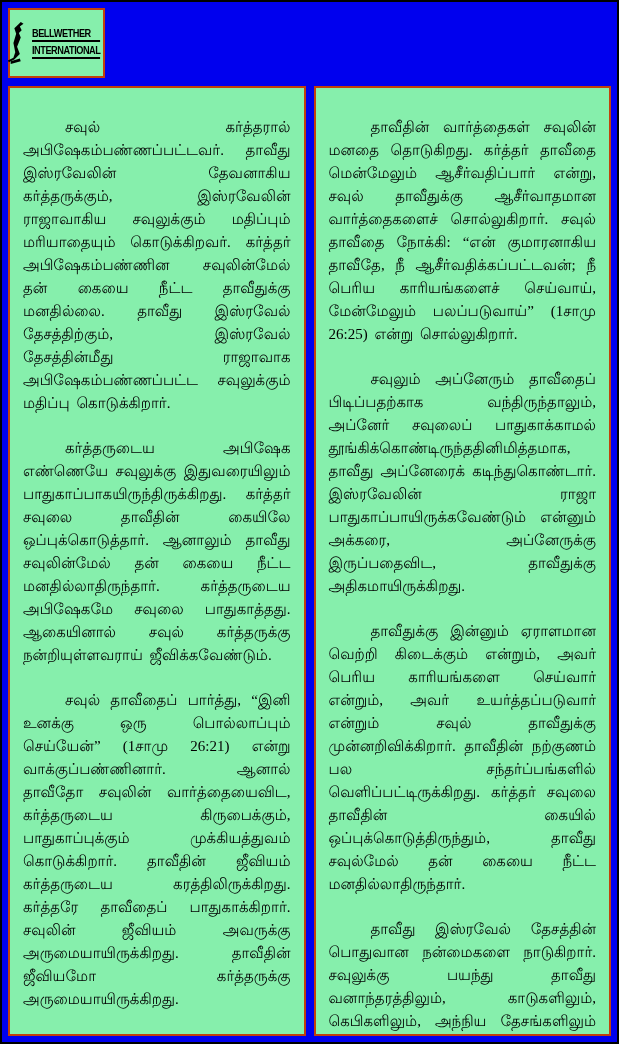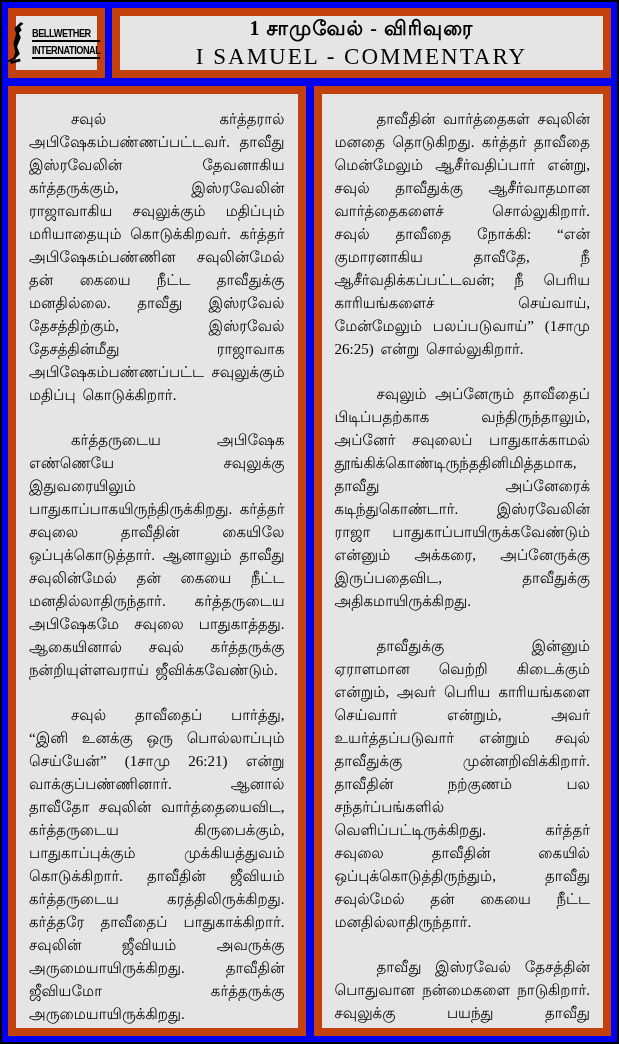--- a/index.html
+++ b/index.html
@@ -10,22 +10,22 @@
     box-sizing: border-box;
     padding: 6px;
     font-family: "Liberation Serif", serif;
     overflow: hidden;
   }
   .page { display: flex; flex-direction: column; height: 100%; gap: 8px; }
 
   
   .header-row { display: flex; gap: 7px; height: 70px; flex: 0 0 auto; }
   .box {
-    background: #e5e5e5;
-    border: 8px solid #c2410c;
+    background: #86efac;
+    border: 2px solid #c2410c;
     box-sizing: border-box;
   }
   .logo-box {
     width: 97px; flex: 0 0 auto;
     display: flex; align-items: center; justify-content: center;
     gap: 3px; padding: 2px;
   }
   .logo-box svg { width: 22px; height: 48px; flex: 0 0 auto; }
   .logo-text {
     display: flex; flex-direction: column; gap: 3px;
@@ -56,21 +56,21 @@
   .title-english {
     font-family: "Liberation Serif", serif;
     font-size: 23px; color: #000;
     letter-spacing: 2px;
   }
 
   
   .content-row { display: flex; gap: 8px; flex: 1 1 auto; min-height: 0; }
   .col {
     flex: 1 1 0;
-    padding: 14px 13px 10px 13px;
+    padding: 28px 13px 10px 13px;
     overflow: hidden;
     color: #000;
   }
   .col p {
     margin: 0 0 22px 0;
     font-size: 15px;
     line-height: 23px;
     text-align: justify;
     text-indent: 42px;
     word-spacing: 3px;
@@ -88,24 +88,20 @@
       <svg viewBox="0 0 24 48" aria-hidden="true">
         <path fill="#000" d="M15 1 L18 3 L14 6 L16 10 L13 13 L15 18 L11 28 L14 36 L8 42 L2 45 L1 43 L7 40 L9 34 L7 24 L10 14 L8 8 L12 4 Z"></path>
         <path fill="#000" d="M4 44 L14 41 L15 44 L4 47 Z"></path>
       </svg>
       <div class="logo-text">
         <span>BELLWETHER</span>
         <span>INTERNATIONAL</span>
       </div>
     </div>
 
-    <div class="box title-box">
-      <div class="title-tamil">1 சாமுவேல்  -  விரிவுரை</div>
-      <div class="title-english">I SAMUEL - COMMENTARY</div>
-    </div>
 
 
   </div>
 
   <div class="content-row">
 
     <div class="box col">
       <p>சவுல் கர்த்தரால் அபிஷேகம்பண்ணப்பட்டவர். தாவீது இஸ்ரவேலின் தேவனாகிய கர்த்தருக்கும், இஸ்ரவேலின் ராஜாவாகிய சவுலுக்கும் மதிப்பும் மரியாதையும் கொடுக்கிறவர். கர்த்தர் அபிஷேகம்பண்ணின சவுலின்மேல் தன் கையை நீட்ட தாவீதுக்கு மனதில்லை. தாவீது இஸ்ரவேல் தேசத்திற்கும், இஸ்ரவேல் தேசத்தின்மீது ராஜாவாக அபிஷேகம்பண்ணப்பட்ட சவுலுக்கும் மதிப்பு கொடுக்கிறார்.</p>
       <p>கர்த்தருடைய அபிஷேக எண்ணெயே சவுலுக்கு இதுவரையிலும் பாதுகாப்பாகயிருந்திருக்கிறது. கர்த்தர் சவுலை தாவீதின் கையிலே ஒப்புக்கொடுத்தார். ஆனாலும் தாவீது சவுலின்மேல் தன் கையை நீட்ட மனதில்லாதிருந்தார். கர்த்தருடைய அபிஷேகமே சவுலை பாதுகாத்தது. ஆகையினால் சவுல் கர்த்தருக்கு நன்றியுள்ளவராய் ஜீவிக்கவேண்டும்.</p>
       <p>சவுல் தாவீதைப் பார்த்து, “இனி உனக்கு ஒரு பொல்லாப்பும் செய்யேன்” (1சாமு 26:21) என்று வாக்குப்பண்ணினார். ஆனால் தாவீதோ சவுலின் வார்த்தையைவிட, கர்த்தருடைய கிருபைக்கும், பாதுகாப்புக்கும் முக்கியத்துவம் கொடுக்கிறார். தாவீதின் ஜீவியம் கர்த்தருடைய கரத்திலிருக்கிறது. கர்த்தரே தாவீதைப் பாதுகாக்கிறார். சவுலின் ஜீவியம் அவருக்கு அருமையாயிருக்கிறது. தாவீதின் ஜீவியமோ கர்த்தருக்கு அருமையாயிருக்கிறது.</p>

